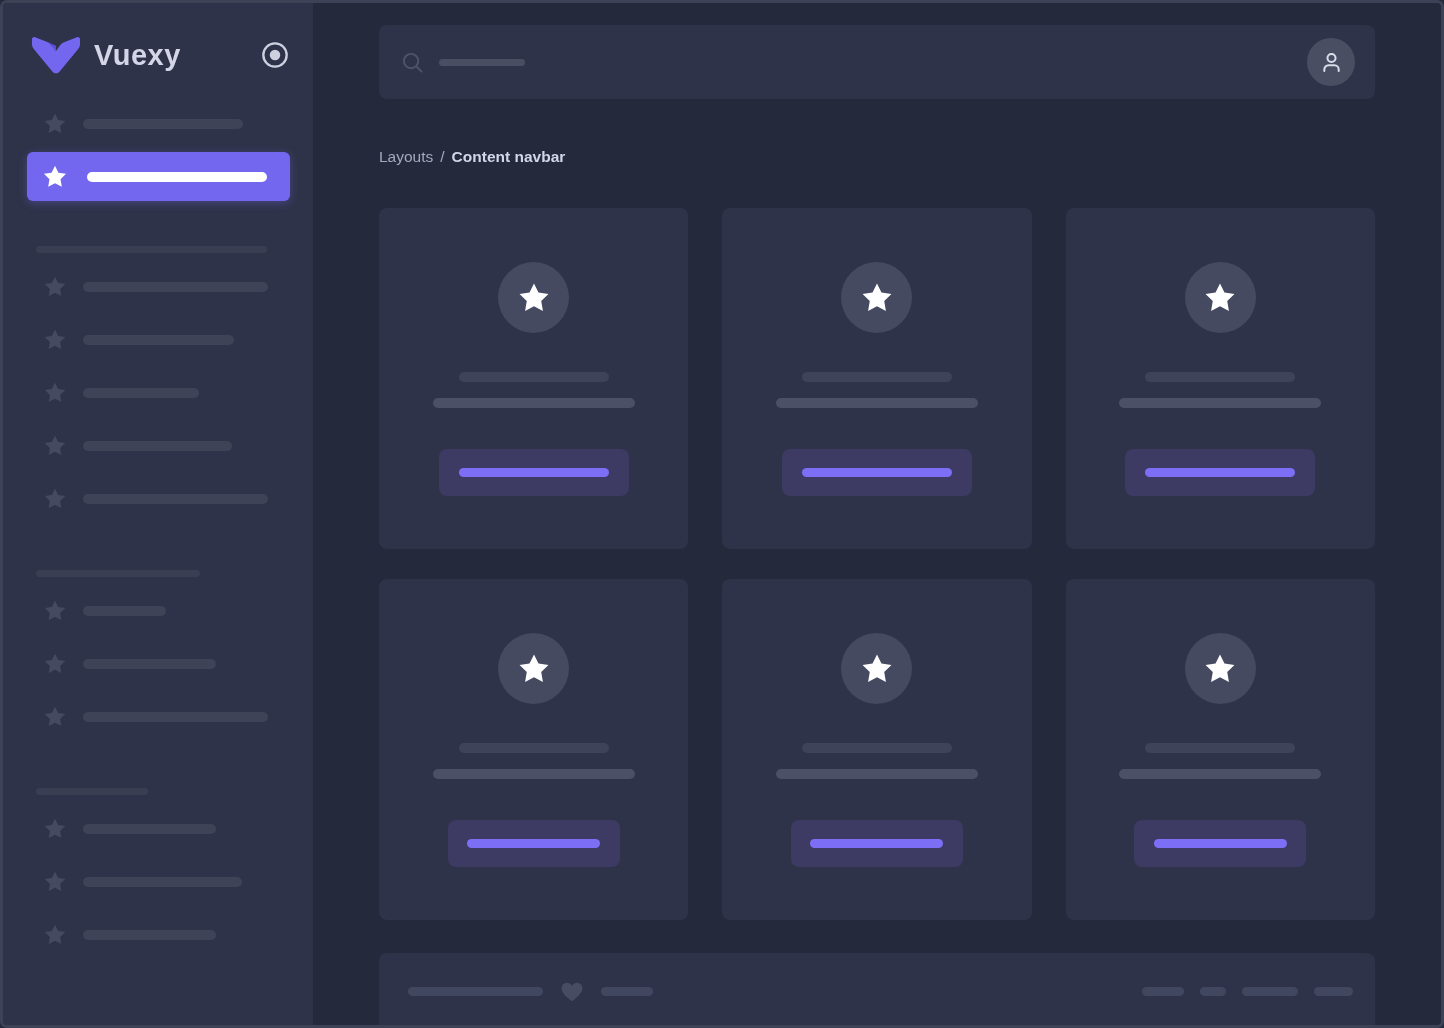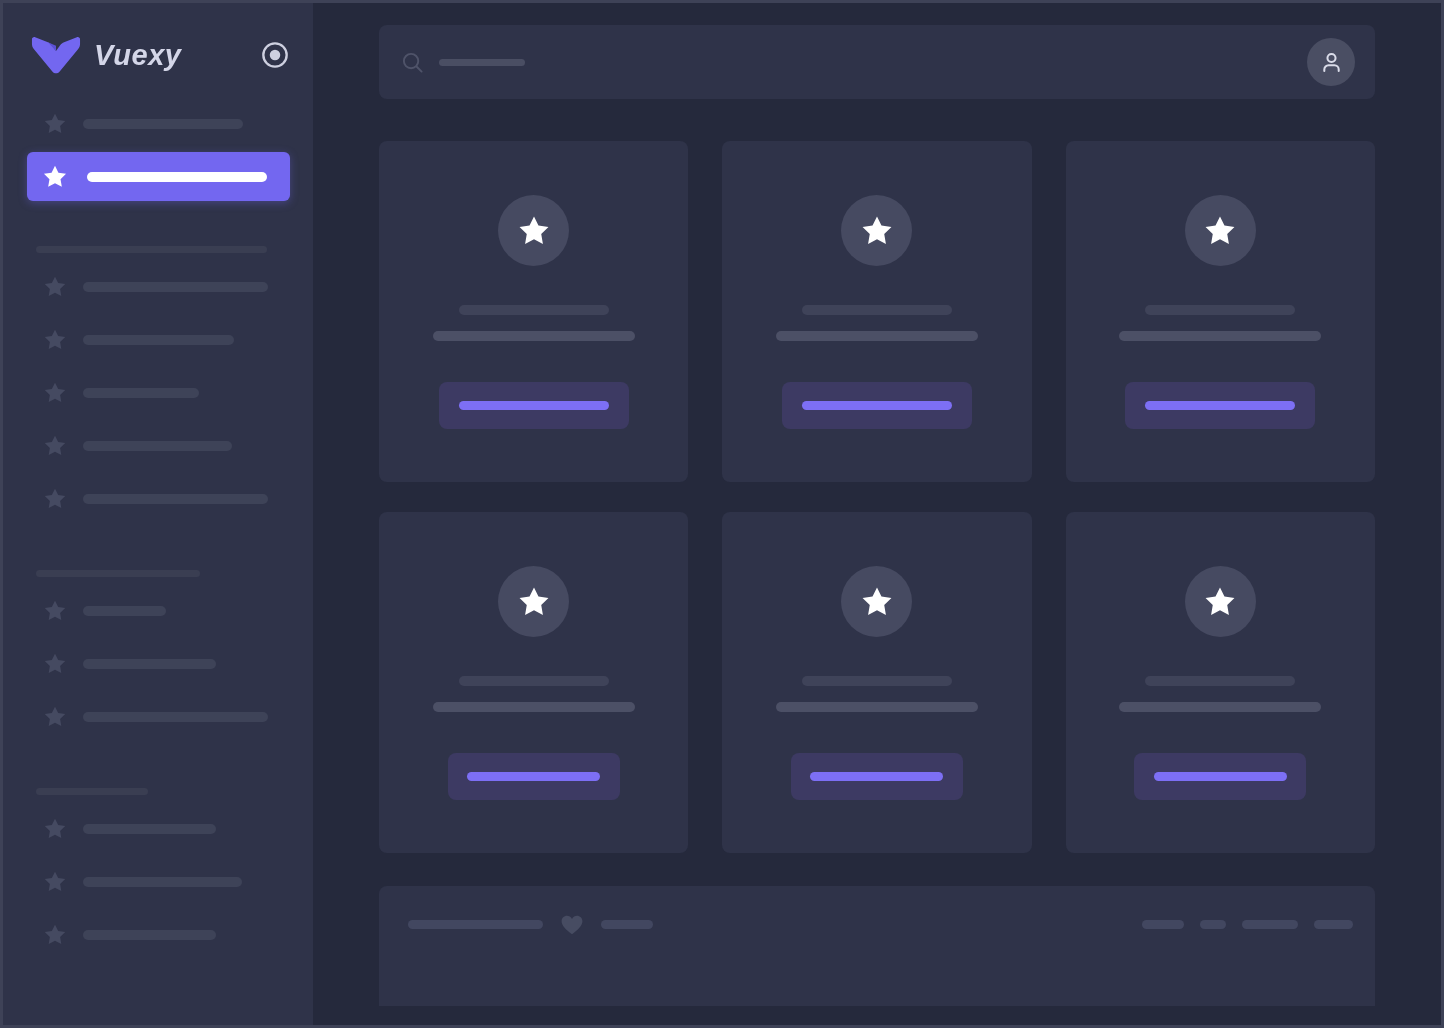--- a/index.html
+++ b/index.html
@@ -4,25 +4,24 @@
 <style>
   * { box-sizing: border-box; }
   html, body { margin: 0; padding: 0; width: 1444px; height: 1028px; }
   body {
     font-family: "Liberation Sans", sans-serif;
     background: var(--page-bg, #25293c);
   }
   .viewport {
     position: fixed; inset: 0;
     border: 3px solid var(--frame-border, #3e4257);
-    border-radius: 0;
+    border-radius: 7px;
     background: var(--page-bg, #25293c);
     overflow: hidden;
     display: flex;
-    font-style: italic;
   }
 
   
   .sidebar {
     width: 310px; flex: 0 0 310px;
     background: var(--surface, #2f3349);
     height: 100%;
   }
   .sidebar-header {
     display: flex; align-items: center;
@@ -315,20 +314,23 @@
       <div class="avatar">
         <span style="display:flex">
           <svg viewBox="0 0 24 24" width="27" height="27" fill="none" stroke="currentColor" stroke-width="1.8" stroke-linecap="round">
             <circle cx="12" cy="8" r="3.6"></circle>
             <path d="M5.6 19.6 v-1.4 c0-2.1 1.7-3.8 3.8-3.8 h5.2 c2.1 0 3.8 1.7 3.8 3.8 v1.4"></path>
           </svg>
         </span>
       </div>
     </div>
 
+    <div class="breadcrumb">
+      <span class="bc-link">Layouts</span><span class="bc-sep">/</span><span class="bc-current">Content navbar</span>
+    </div>
 
     <div class="grid">
         <div class="card">
        <div class="card-avatar">
             <span style="display:flex">
      <svg viewBox="0 0 24 24" width="34" height="34">
        <path fill="currentColor" d="M12 1.7l3.15 6.38 7.05 1.03-5.1 4.97 1.2 7.02L12 17.79l-6.3 3.31 1.2-7.02-5.1-4.97 7.05-1.03z"></path>
      </svg>
    </span>
           </div>

